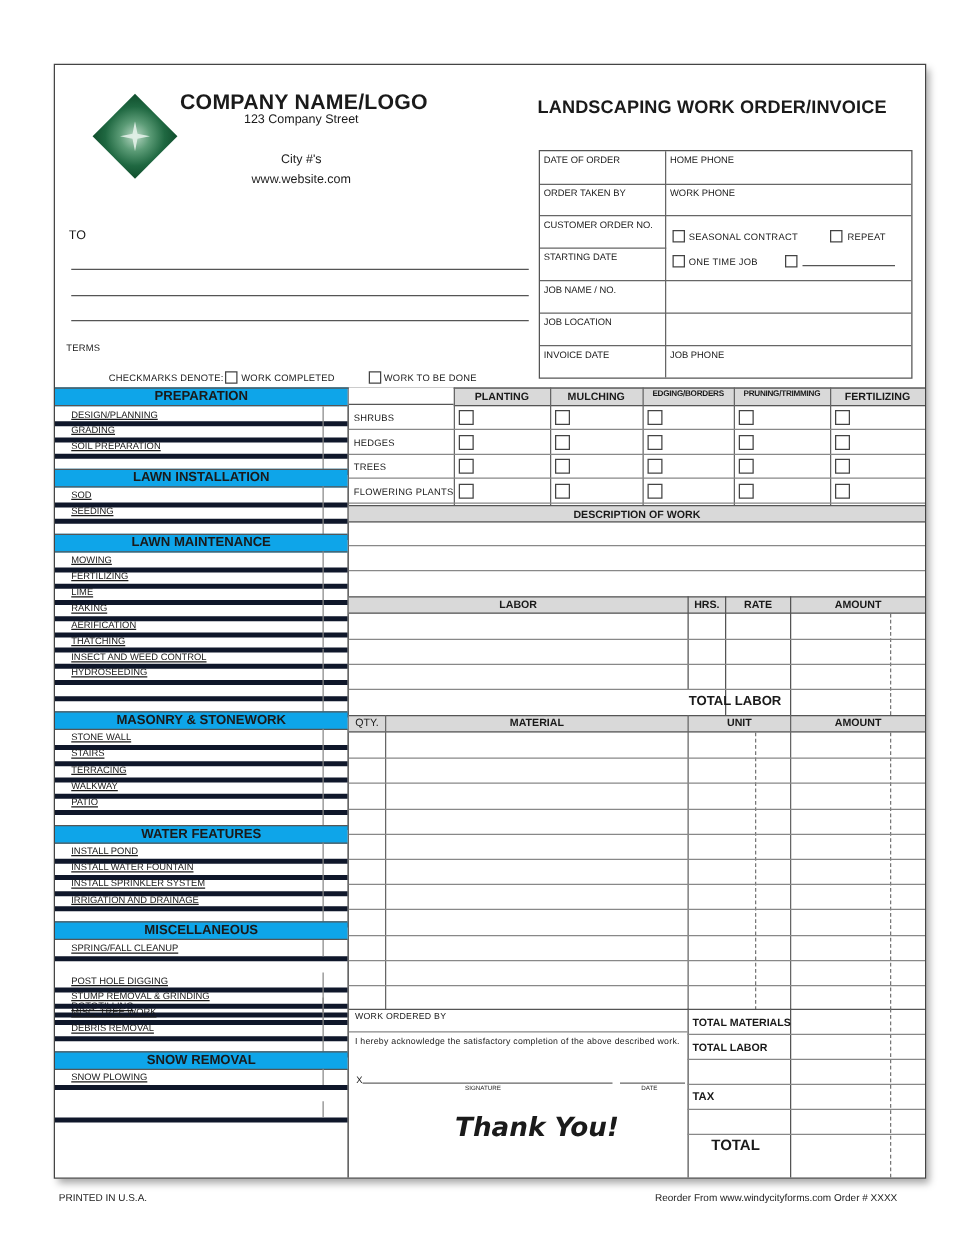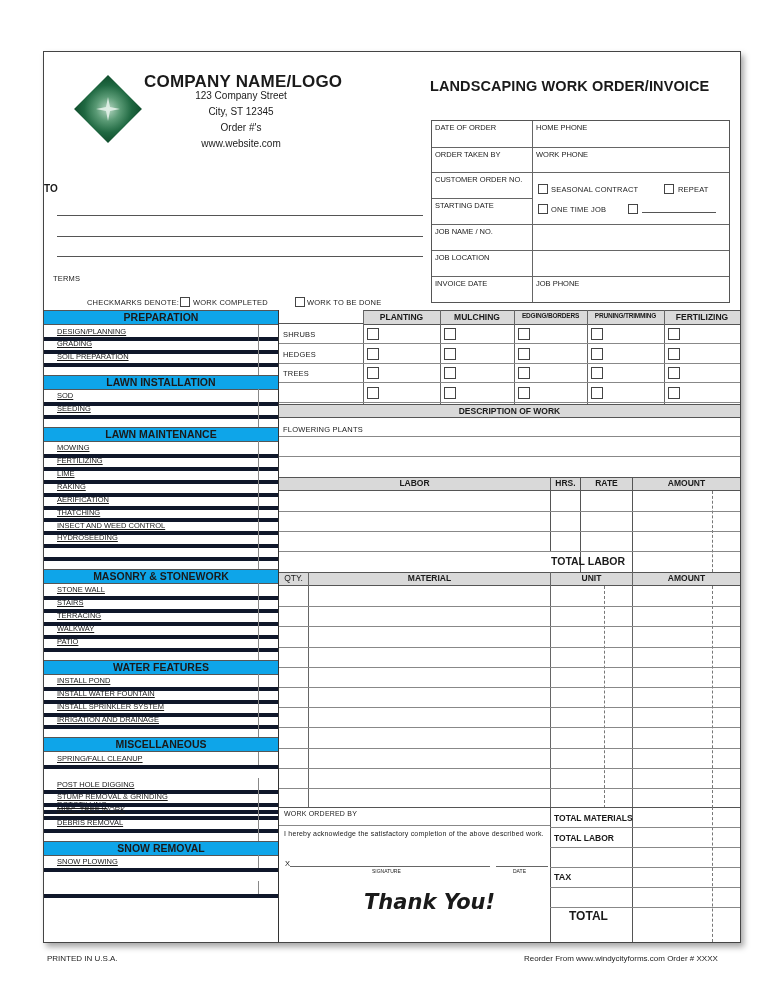--- a/index.html
+++ b/index.html
@@ -5,21 +5,21 @@
   html,body{margin:0;padding:0;}
   body{width:783px;height:1000px;background:#ffffff;position:relative;font-family:"Liberation Sans",sans-serif;color:#1a1a1a;overflow:hidden;}
   .page{position:absolute;left:43px;top:51px;width:696px;height:890px;border:1px solid #444;box-shadow:3px 4px 6px rgba(0,0,0,0.35);background:#fff;}
   .abs{position:absolute;}
   .company-name{left:100px;top:20px;font-size:17px;font-weight:bold;letter-spacing:0.2px;}
   .company-line{font-size:10px;text-align:center;width:200px;}
   .logo{left:40px;top:33px;width:48px;height:48px;transform:rotate(45deg);background:radial-gradient(circle,#b8d8c4 0%,#5b9b76 35%,#1f6841 70%,#0f4d2c 100%);}
   .logo-star{left:52px;top:45px;width:24px;height:24px;}
   .form-title{left:386px;top:26px;font-size:14.5px;font-weight:bold;letter-spacing:0.1px;}
   .small{font-size:7.5px;letter-spacing:0.2px;}
-  .to-label{left:0;top:131px;font-size:10px;font-weight:bold;text-align:right;}
+  .to-label{left:11px;top:131px;font-size:10px;font-weight:normal;text-align:right;}
   .hline{position:absolute;height:1px;background:#555;}
   .vline{position:absolute;width:1px;background:#555;}
   .cb{position:absolute;width:8px;height:8px;border:1px solid #444;background:#fff;}
   .cb-lg{position:absolute;width:10px;height:10px;border:1px solid #444;background:#fff;}
   .info-box{position:absolute;left:387px;top:68px;width:297px;height:181px;border:1px solid #555;}
   .info-cell{position:absolute;font-size:7.5px;padding:2px 3px;box-sizing:border-box;}
   .sec-head{position:absolute;left:0;width:234px;height:13px;background:#0ea5e9;border-top:1px solid #555;border-bottom:1px solid #555;font-size:10.5px;font-weight:bold;text-align:center;line-height:13px;}
   .left-row{position:absolute;left:0;width:234px;height:12.8px;border-bottom:4px solid #0f172a;font-size:7.5px;line-height:13px;text-decoration:underline;}
   .left-row span{padding-left:13px;}
   .left-row .c1{position:absolute;left:214px;top:0;width:1px;height:100%;background:#888;}
@@ -31,22 +31,21 @@
 <body>
 
 <div class="page" id="page">
 
   <div class="abs logo"></div>
   <svg class="abs logo-star" viewBox="0 0 24 24">
     <path d="M12 0 L14 10 L24 12 L14 14 L12 24 L10 14 L0 12 L10 10 Z" fill="#e8f3ec" opacity="0.85"></path>
   </svg>
   <div class="abs company-name">COMPANY NAME/LOGO</div>
   <div class="abs company-line" style="left:97px;top:38px;">123 Company Street</div>
-  <div class="abs company-line" style="left:97px;top:54px;">City, ST 12345</div>
-  <div class="abs company-line" style="left:97px;top:70px;">Order #'s</div>
+  <div class="abs company-line" style="left:97px;top:70px;">City #'s</div>
   <div class="abs company-line" style="left:97px;top:86px;">www.website.com</div>
 
   <div class="abs form-title">LANDSCAPING WORK ORDER/INVOICE</div>
 
   <div class="abs to-label">TO</div>
   <div class="hline" style="left:13px;top:163px;width:366px;"></div>
   <div class="hline" style="left:13px;top:184px;width:366px;"></div>
   <div class="hline" style="left:13px;top:204px;width:366px;"></div>
   <div class="abs small" style="left:9px;top:222px;">TERMS</div>
 
@@ -165,21 +164,21 @@
         <div class="cb-lg" style="left: 239px; top: 36.5px;"></div>
         <div class="cb-lg" style="left: 312px; top: 36.5px;"></div>
         <div class="cb-lg" style="left: 389px; top: 36.5px;"></div>
         <div class="abs small" style="left: 4px; top: 58px;">TREES</div>
         <div class="hline" style="left: 0px; top: 71px; width: 461px; background: rgb(136, 136, 136);"></div>
         <div class="cb-lg" style="left: 88px; top: 56px;"></div>
         <div class="cb-lg" style="left: 165px; top: 56px;"></div>
         <div class="cb-lg" style="left: 239px; top: 56px;"></div>
         <div class="cb-lg" style="left: 312px; top: 56px;"></div>
         <div class="cb-lg" style="left: 389px; top: 56px;"></div>
-        <div class="abs small" style="left: 4px; top: 77.5px; margin-top: 36px;">FLOWERING PLANTS</div>
+        <div class="abs small" style="left: 4px; top: 77.5px;">FLOWERING PLANTS</div>
         <div class="hline" style="left: 0px; top: 90.5px; width: 461px; background: rgb(136, 136, 136);"></div>
         <div class="cb-lg" style="left: 88px; top: 75.5px;"></div>
         <div class="cb-lg" style="left: 165px; top: 75.5px;"></div>
         <div class="cb-lg" style="left: 239px; top: 75.5px;"></div>
         <div class="cb-lg" style="left: 312px; top: 75.5px;"></div>
         <div class="cb-lg" style="left: 389px; top: 75.5px;"></div>
       </div>
   </div>
 
   <div class="grey-head" style="left:235px;top:352px;width:461px;height:12px;line-height:12px;">DESCRIPTION OF WORK</div>

